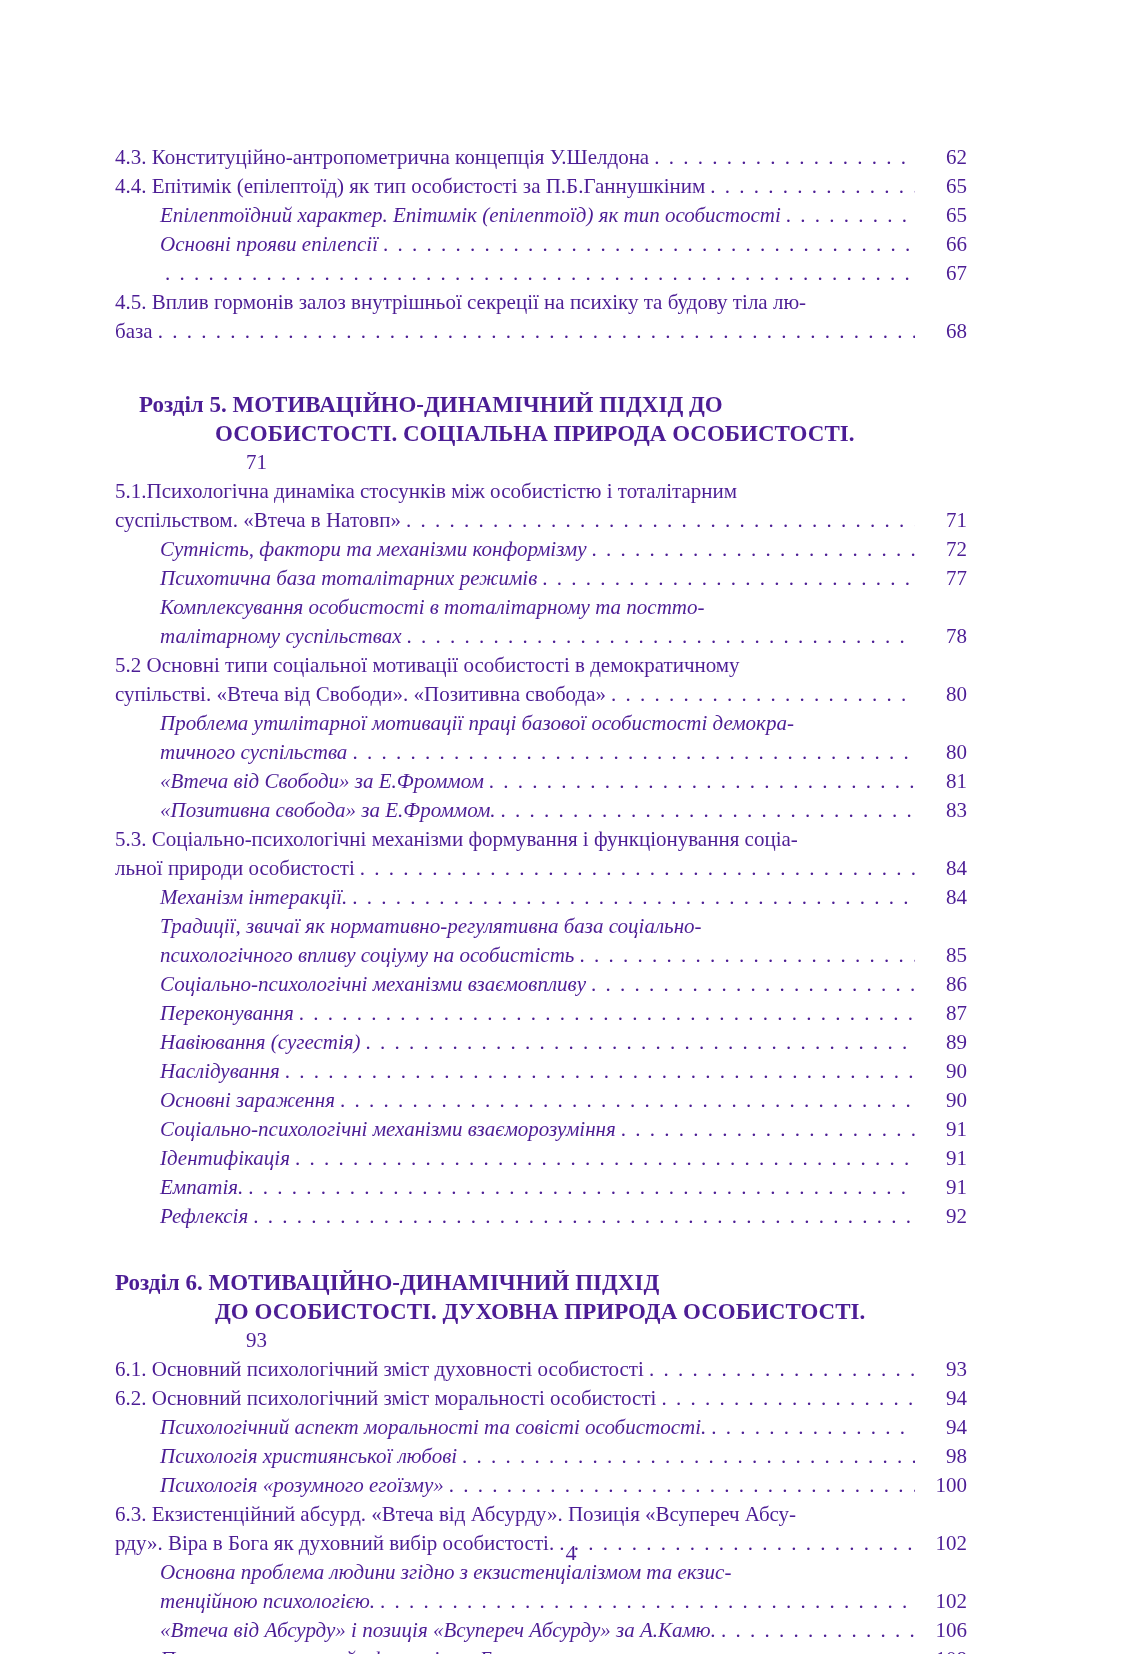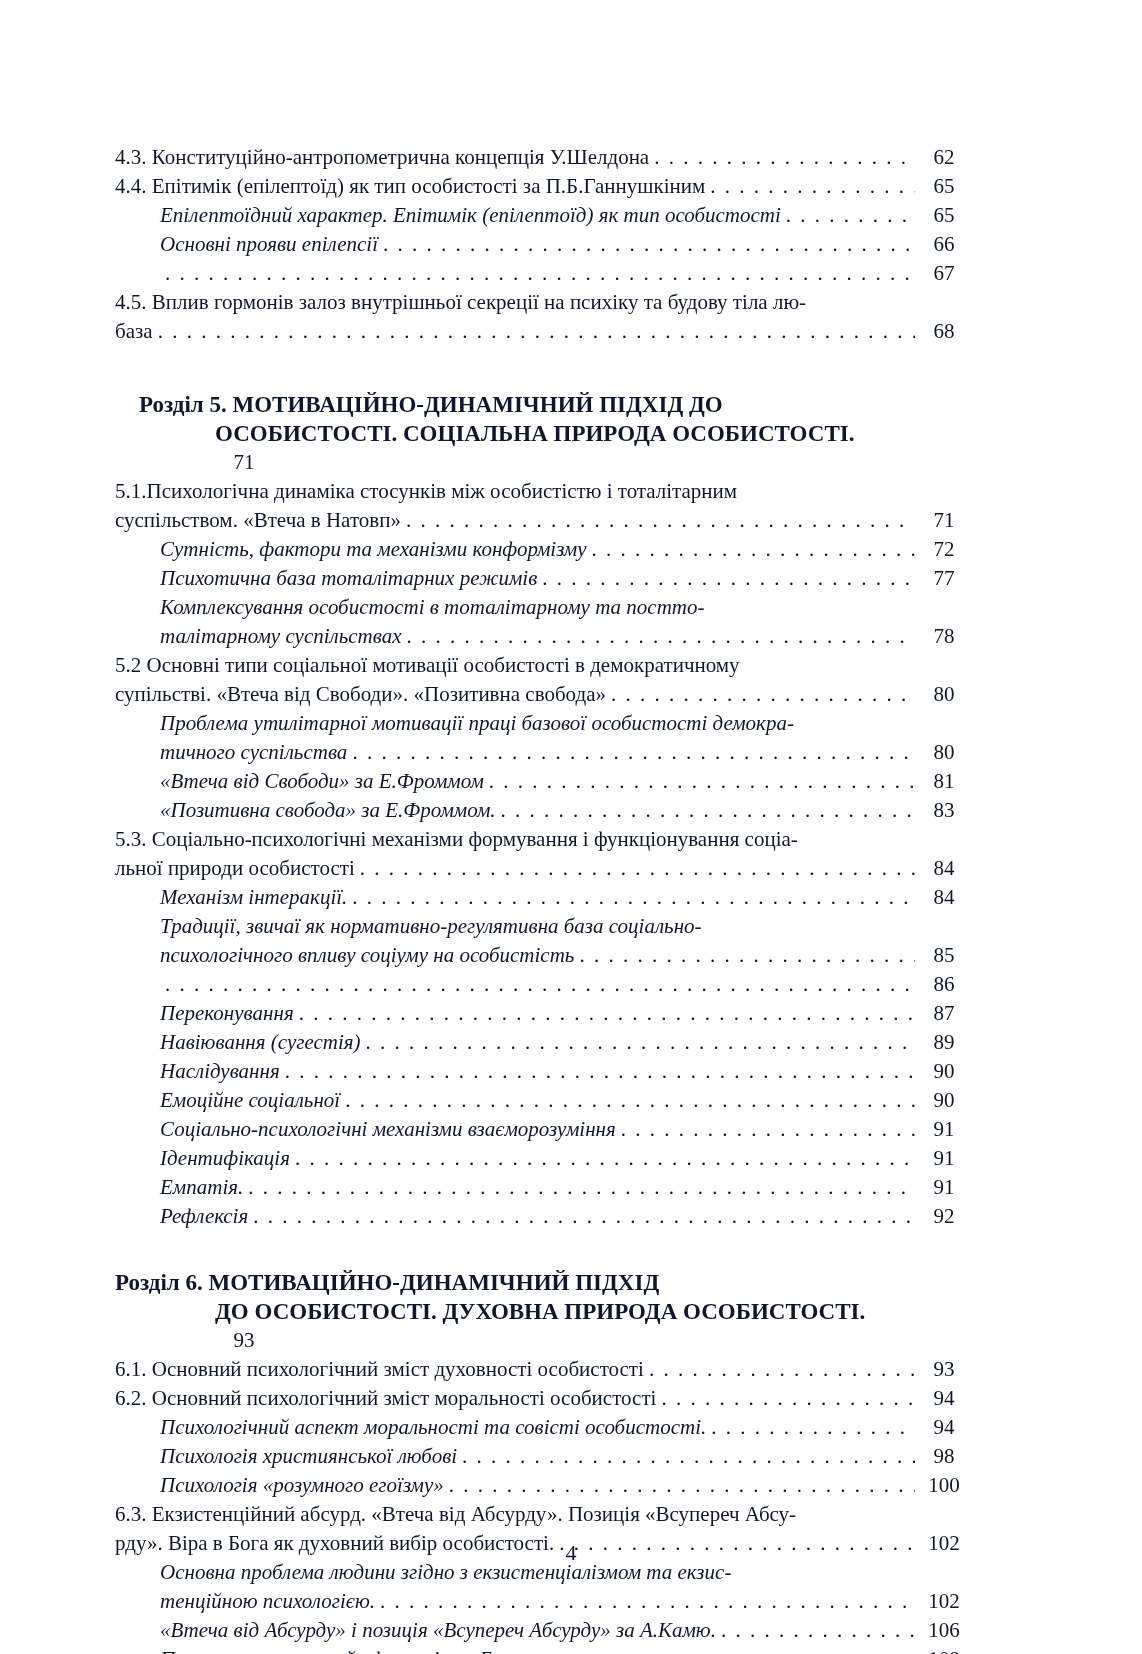--- a/index.html
+++ b/index.html
@@ -6,21 +6,21 @@
     margin: 0;
     padding: 0;
     background: #e8e8e8;
   }
   .page {
     position: relative;
     width: 1142px;
     height: 1654px;
     background: #ffffff;
     font-family: "Liberation Serif", "DejaVu Serif", serif;
-    color: #0f172a;
+    color: #4c1d95;
     overflow: hidden;
   }
   .toc {
     position: absolute;
     left: 115px;
     top: 143px;
     width: 852px;
   }
   .toc-line {
     display: flex;
@@ -48,21 +48,21 @@
     white-space: nowrap;
     font-style: normal;
     font-weight: normal;
     font-size: 21px;
     letter-spacing: 2px;
     padding-left: 5px;
   }
   .pagenum {
     flex: 0 0 auto;
     width: 46px;
-    text-align: center;
+    text-align: right;
     font-style: normal;
     font-weight: normal;
     font-size: 21px;
     padding-left: 6px;
   }
   .footer-num {
     position: absolute;
     left: 0;
     right: 0;
     top: 1540px;
@@ -190,40 +190,41 @@
       <div class="toc-line s-italic ind-1">
     <span class="toc-text">Традиції, звичаї як нормативно-регулятивна база соціально-</span>
 
   </div>
       <div class="toc-line s-italic ind-1">
     <span class="toc-text">психологічного впливу соціуму на особистість</span>
     <span class="leader">. . . . . . . . . . . . . . . . . . . . . . . . . . . . . . . . . . . . . . . . . . . . . . . . . . . . . . . . . . . . . . . . . . . . . . . . . . . . . . . . </span>
     <span class="pagenum">85</span>
   </div>
       <div class="toc-line s-italic ind-1">
+    <span class="toc-text">Соціально-психологічні механізми взаємовпливу</span>
     <span class="leader">. . . . . . . . . . . . . . . . . . . . . . . . . . . . . . . . . . . . . . . . . . . . . . . . . . . . . . . . . . . . . . . . . . . . . . . . . . . . . . . . </span>
     <span class="pagenum">86</span>
   </div>
       <div class="toc-line s-italic ind-1">
     <span class="toc-text">Переконування</span>
     <span class="leader">. . . . . . . . . . . . . . . . . . . . . . . . . . . . . . . . . . . . . . . . . . . . . . . . . . . . . . . . . . . . . . . . . . . . . . . . . . . . . . . . </span>
     <span class="pagenum">87</span>
   </div>
       <div class="toc-line s-italic ind-1">
     <span class="toc-text">Навіювання (сугестія)</span>
     <span class="leader">. . . . . . . . . . . . . . . . . . . . . . . . . . . . . . . . . . . . . . . . . . . . . . . . . . . . . . . . . . . . . . . . . . . . . . . . . . . . . . . . </span>
     <span class="pagenum">89</span>
   </div>
       <div class="toc-line s-italic ind-1">
     <span class="toc-text">Наслідування</span>
     <span class="leader">. . . . . . . . . . . . . . . . . . . . . . . . . . . . . . . . . . . . . . . . . . . . . . . . . . . . . . . . . . . . . . . . . . . . . . . . . . . . . . . . </span>
     <span class="pagenum">90</span>
   </div>
       <div class="toc-line s-italic ind-1">
-    <span class="toc-text">Емоційне соціальної</span>
+    <span class="toc-text">Основні зараження</span>
     <span class="leader">. . . . . . . . . . . . . . . . . . . . . . . . . . . . . . . . . . . . . . . . . . . . . . . . . . . . . . . . . . . . . . . . . . . . . . . . . . . . . . . . </span>
     <span class="pagenum">90</span>
   </div>
       <div class="toc-line s-italic ind-1">
     <span class="toc-text">Соціально-психологічні механізми взаєморозуміння</span>
     <span class="leader">. . . . . . . . . . . . . . . . . . . . . . . . . . . . . . . . . . . . . . . . . . . . . . . . . . . . . . . . . . . . . . . . . . . . . . . . . . . . . . . . </span>
     <span class="pagenum">91</span>
   </div>
       <div class="toc-line s-italic ind-1">
     <span class="toc-text">Ідентифікація</span>

